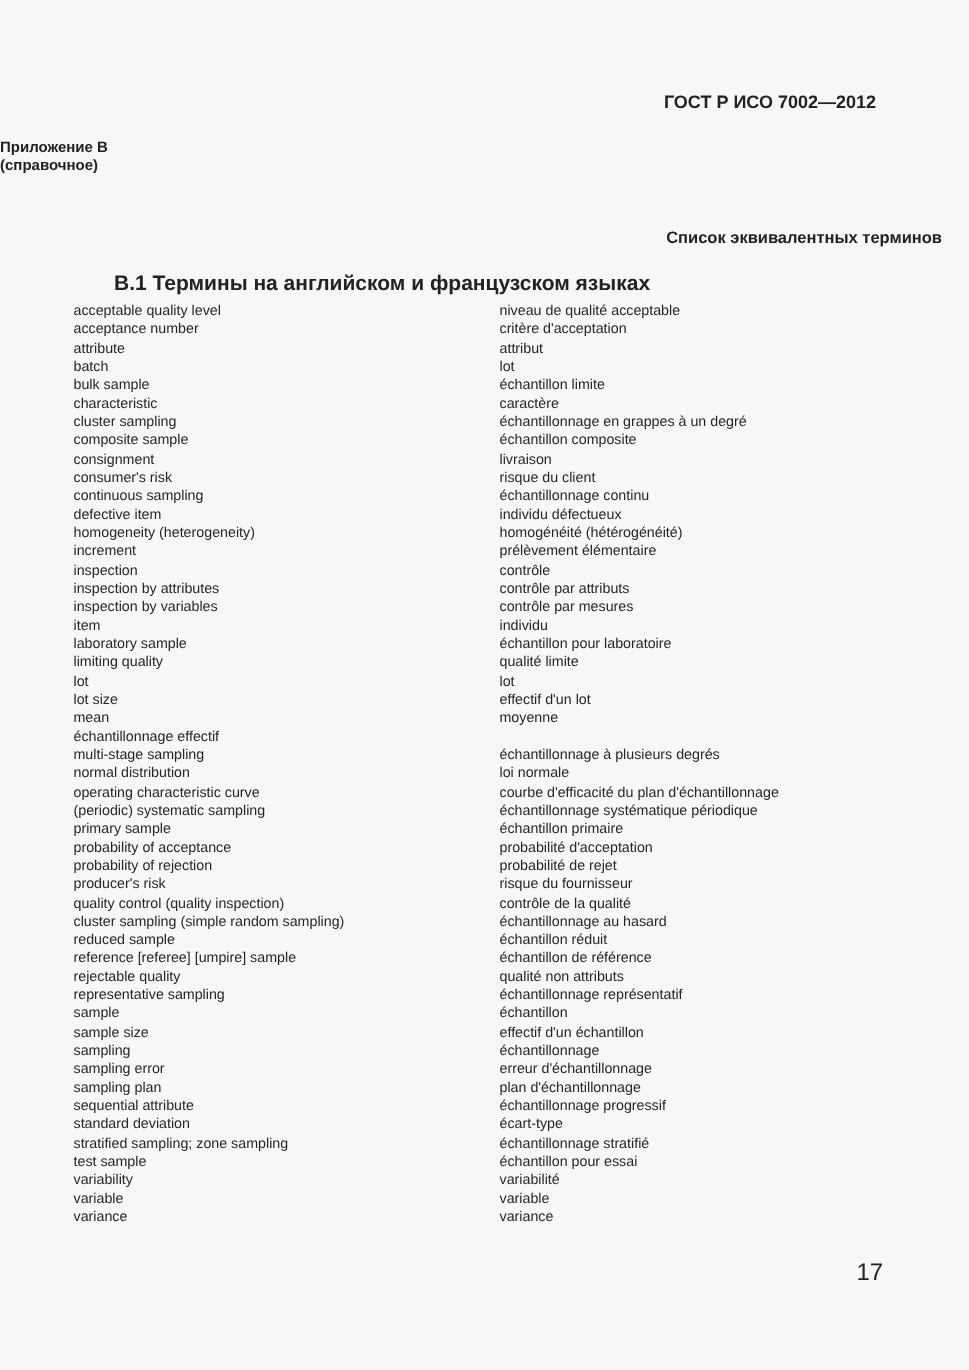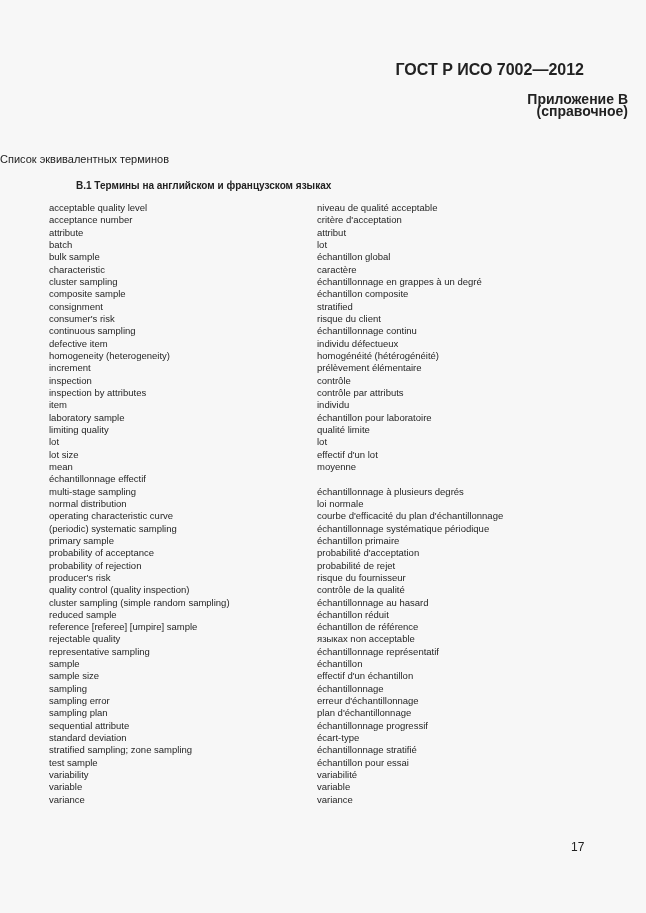--- a/index.html
+++ b/index.html
@@ -6,45 +6,45 @@
   body {
     width: 646px; height: 913px;
     background: #f7f7f7;
     font-family: "Liberation Sans", "DejaVu Sans", sans-serif;
     color: #1a1a1a;
     position: relative;
     overflow: hidden;
   }
   .header-std {
     position: absolute; top: 61px; right: 62px;
-    font-size: 16px; font-weight: bold; color: #222; margin-left: 32px;
+    font-size: 12px; font-weight: bold; color: #222; margin-left: 32px;
   }
   .annex {
     position: absolute; top: 93px; left: 0; width: 628px;
-    text-align: right; font-size: 14px; font-weight: bold; line-height: 12px; color: #222;
+    text-align: left; font-size: 10px; font-weight: bold; line-height: 12px; color: #222;
   }
   .list-title {
     position: absolute; top: 153px; left: 0; width: 628px;
-    text-align: left; font-size: 11px; font-weight: normal; color: #222;
+    text-align: right; font-size: 11px; font-weight: bold; color: #222;
   }
   .section-title {
     position: absolute; top: 180px; left: 76px;
-    font-size: 10px; font-weight: bold; color: #222;
+    font-size: 14px; font-weight: bold; color: #222;
   }
   .terms {
     position: absolute; top: 202px; left: 49px; width: 540px;
   }
   .row {
-    display: flex; height: 12.33px; line-height: 12.33px; font-size: 9.5px; color: #262626;
+    display: flex; height: 12.33px; line-height: 12.33px; font-size: 9.5px; color: #262626; gap: 16px;
   }
   .en { width: 268px; white-space: nowrap; }
   .fr { white-space: nowrap; }
   .page-num {
     position: absolute; top: 840px; left: 571px;
-    font-size: 12px; color: #222;
+    font-size: 16px; color: #222;
   }
 </style>
 </head>
 <body>
 
 <div>
   <div class="header-std">ГОСТ Р ИСО 7002—2012</div>
 
   <div class="annex">
     <div>Приложение В</div>
@@ -67,37 +67,37 @@
       <div class="row">
         <span class="en">attribute</span>
         <span class="fr">attribut</span>
       </div>
       <div class="row">
         <span class="en">batch</span>
         <span class="fr">lot</span>
       </div>
       <div class="row">
         <span class="en">bulk sample</span>
-        <span class="fr">échantillon global</span>
+        <span class="fr">échantillon limite</span>
       </div>
       <div class="row">
         <span class="en">characteristic</span>
         <span class="fr">caractère</span>
       </div>
       <div class="row">
         <span class="en">cluster sampling</span>
         <span class="fr">échantillonnage en grappes à un degré</span>
       </div>
       <div class="row">
         <span class="en">composite sample</span>
         <span class="fr">échantillon composite</span>
       </div>
       <div class="row">
         <span class="en">consignment</span>
-        <span class="fr">stratified</span>
+        <span class="fr">livraison</span>
       </div>
       <div class="row">
         <span class="en">consumer's risk</span>
         <span class="fr">risque du client</span>
       </div>
       <div class="row">
         <span class="en">continuous sampling</span>
         <span class="fr">échantillonnage continu</span>
       </div>
       <div class="row">
@@ -114,20 +114,24 @@
       </div>
       <div class="row">
         <span class="en">inspection</span>
         <span class="fr">contrôle</span>
       </div>
       <div class="row">
         <span class="en">inspection by attributes</span>
         <span class="fr">contrôle par attributs</span>
       </div>
       <div class="row">
+        <span class="en">inspection by variables</span>
+        <span class="fr">contrôle par mesures</span>
+      </div>
+      <div class="row">
         <span class="en">item</span>
         <span class="fr">individu</span>
       </div>
       <div class="row">
         <span class="en">laboratory sample</span>
         <span class="fr">échantillon pour laboratoire</span>
       </div>
       <div class="row">
         <span class="en">limiting quality</span>
         <span class="fr">qualité limite</span>
@@ -190,21 +194,21 @@
       <div class="row">
         <span class="en">reduced sample</span>
         <span class="fr">échantillon réduit</span>
       </div>
       <div class="row">
         <span class="en">reference [referee] [umpire] sample</span>
         <span class="fr">échantillon de référence</span>
       </div>
       <div class="row">
         <span class="en">rejectable quality</span>
-        <span class="fr">языках non acceptable</span>
+        <span class="fr">qualité non attributs</span>
       </div>
       <div class="row">
         <span class="en">representative sampling</span>
         <span class="fr">échantillonnage représentatif</span>
       </div>
       <div class="row">
         <span class="en">sample</span>
         <span class="fr">échantillon</span>
       </div>
       <div class="row">

